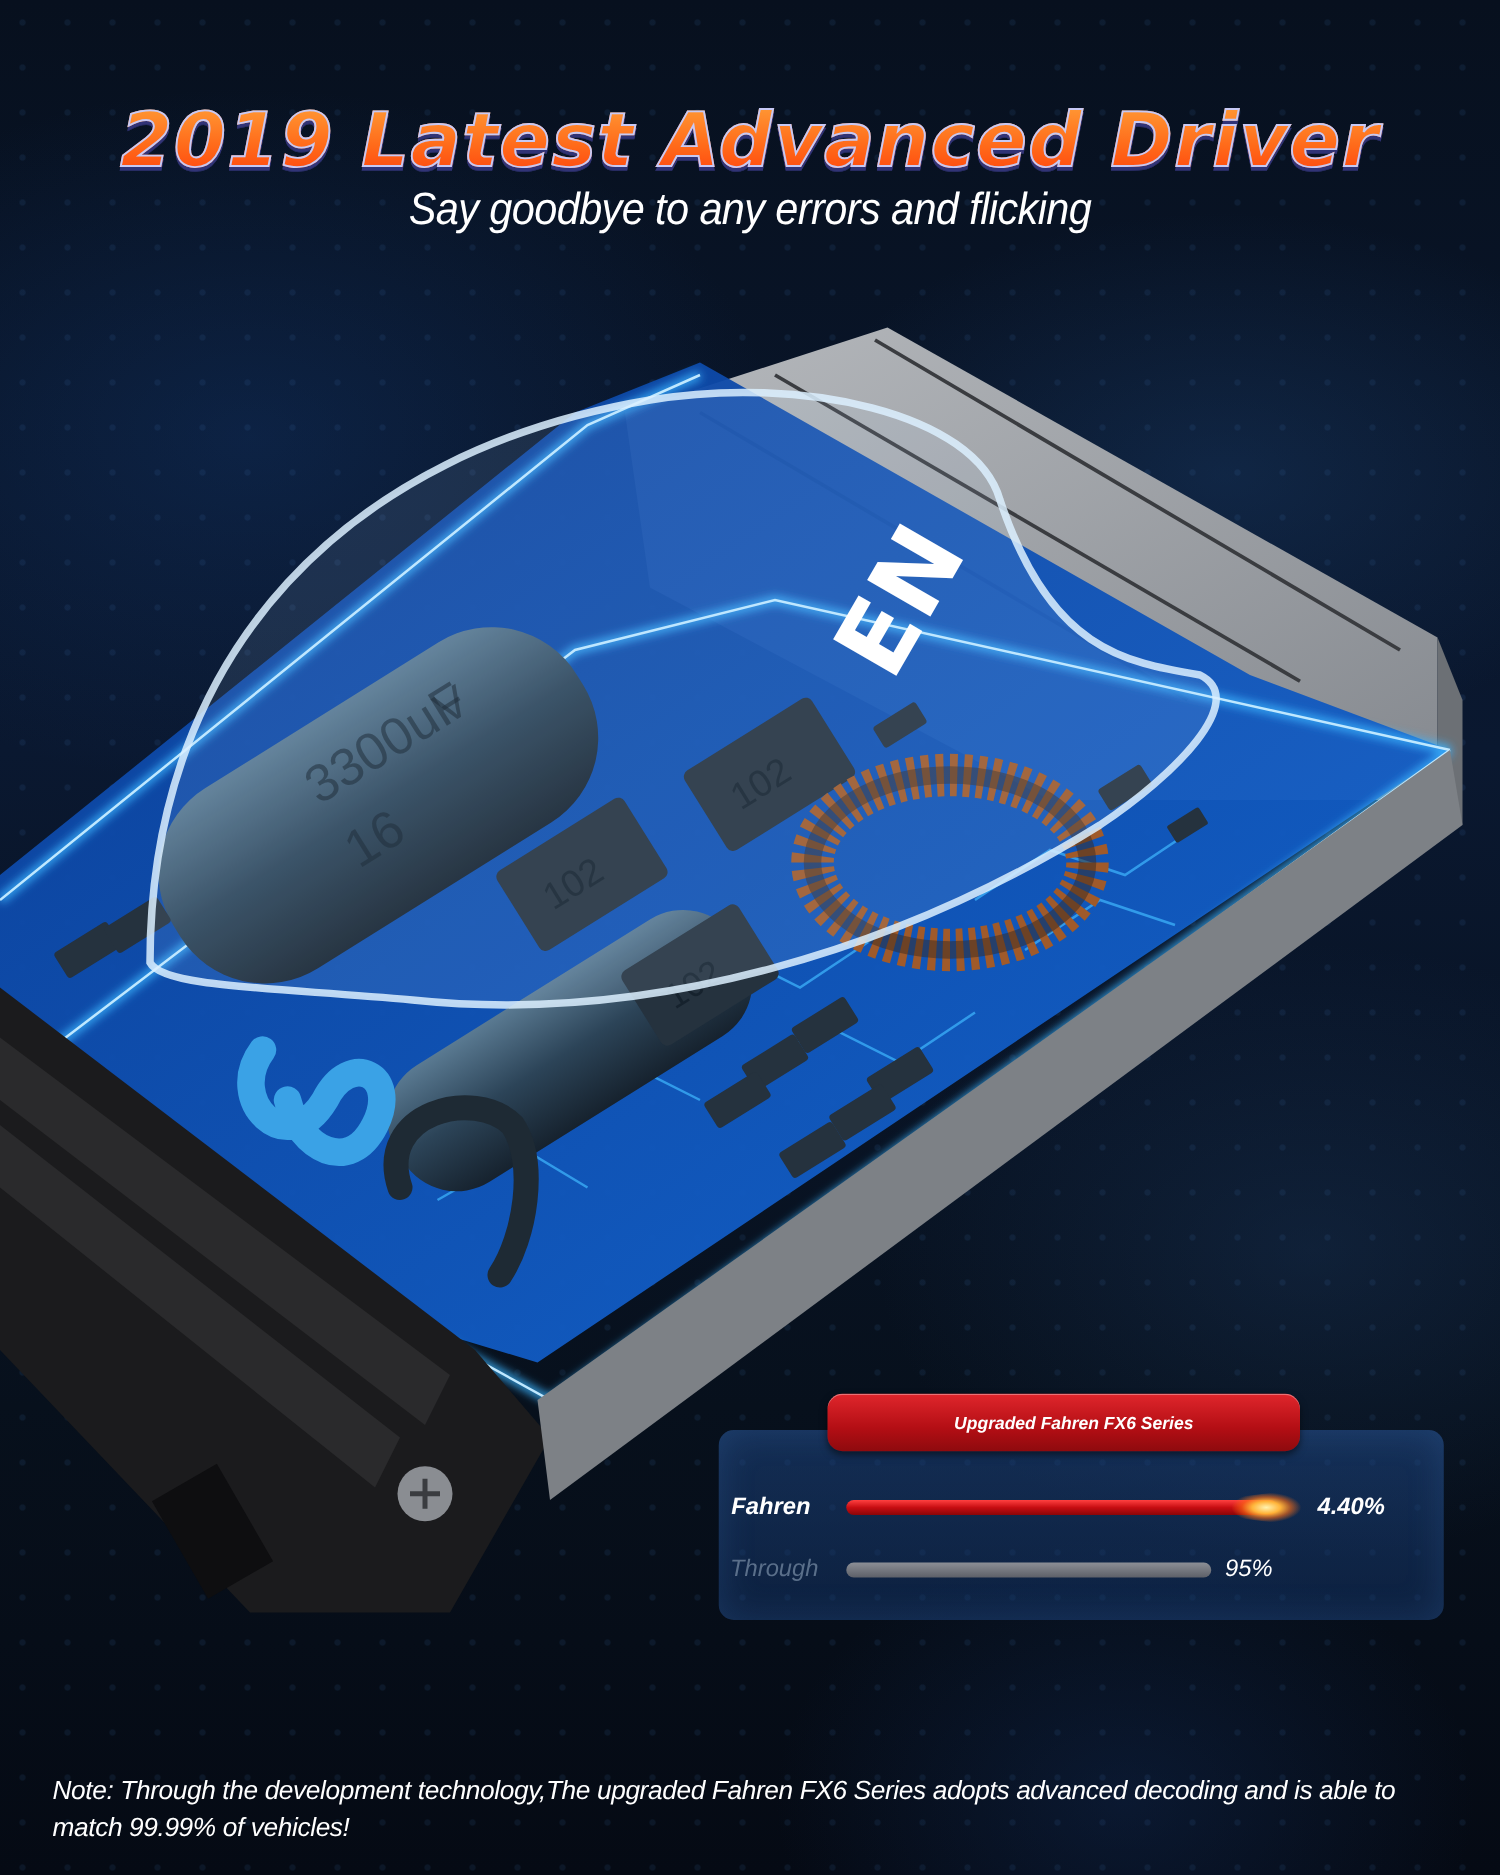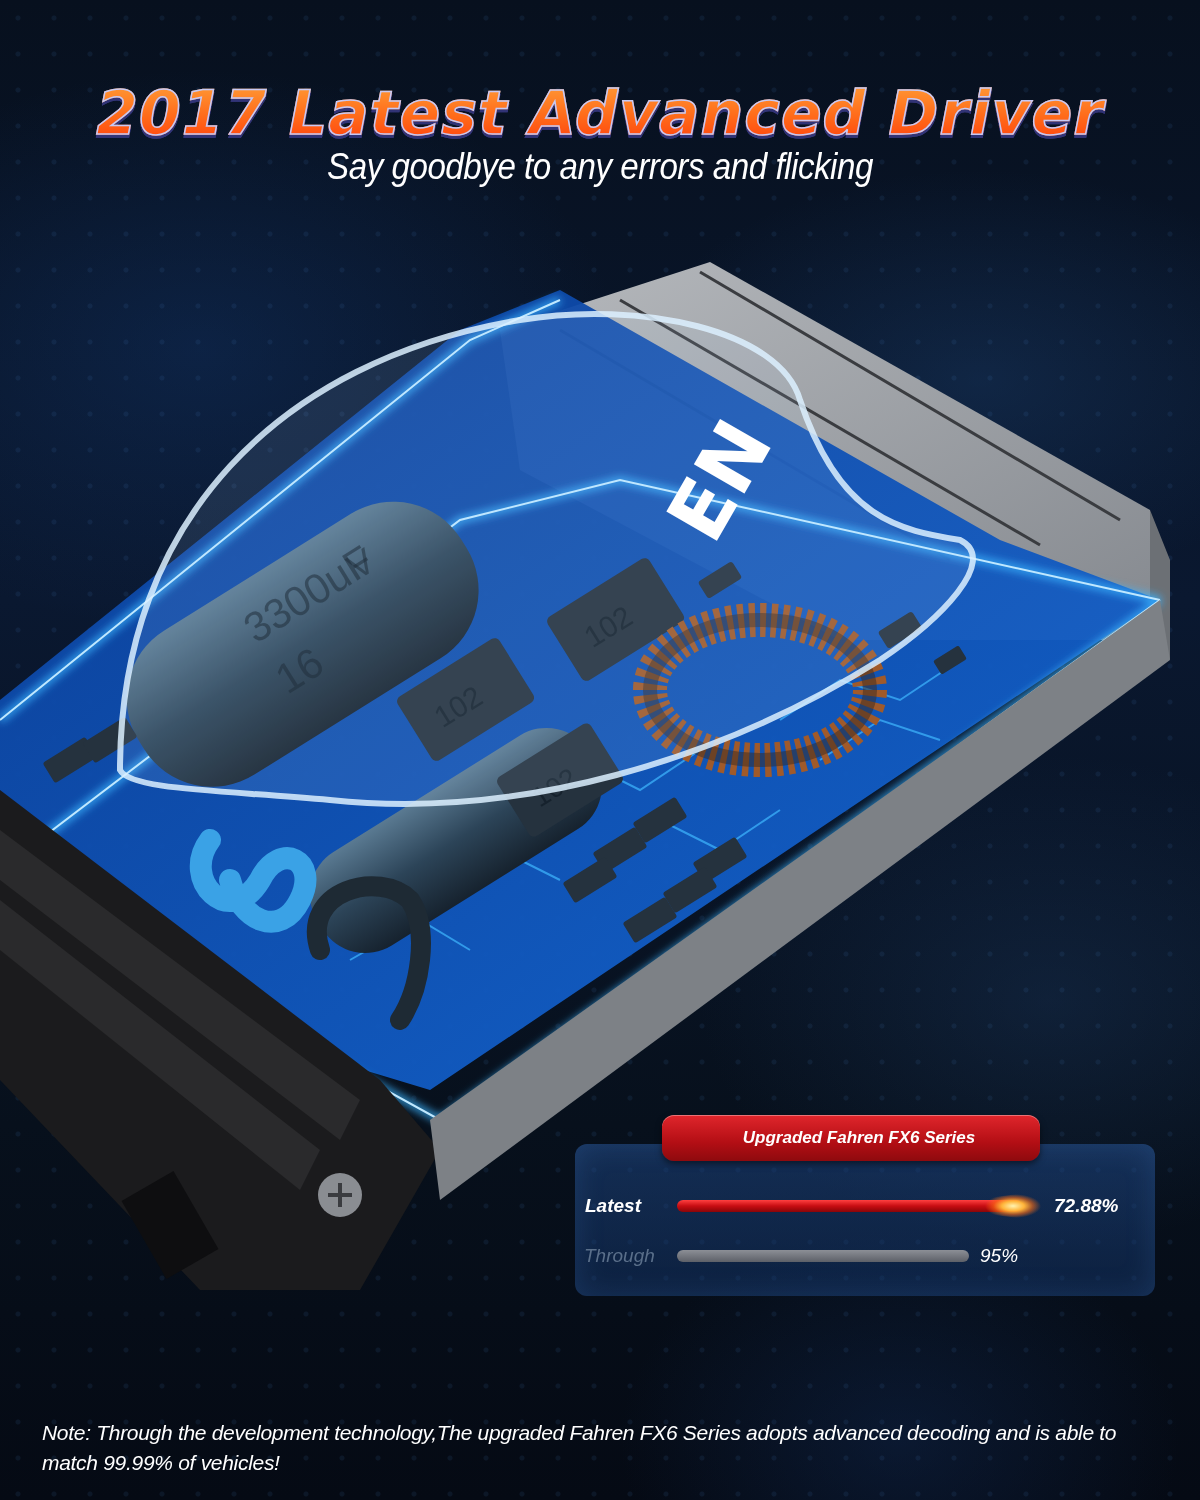--- a/index.html
+++ b/index.html
@@ -58,21 +58,21 @@
       background: linear-gradient(180deg, rgba(30,70,130,0.55), rgba(20,55,110,0.45));
       border-radius: 12px;
       box-shadow: inset 0 0 30px rgba(80,140,220,0.2);
     }
     .panel-badge {
       position: absolute; left: 662px; top: 1115px; width: 378px; height: 46px;
       background: linear-gradient(180deg, #e0262c 0%, #b30e14 60%, #8e0a0e 100%);
       border-radius: 12px;
       box-shadow: 0 3px 6px rgba(0,0,0,0.5), inset 0 1px 0 rgba(255,255,255,0.35);
       display: flex; align-items: center; justify-content: center;
-      font-weight: 700; font-style: italic; font-size: 17px; color: #ffffff;
+      font-weight: 700; font-style: italic; font-size: 14px; color: #ffffff;
       padding-left: 16px;
     }
     .row-label {
       position: absolute; font-style: italic; font-size: 19px;
     }
     .row-label.fahren { left: 585px; top: 1195px; color: #ffffff; font-weight: 700; }
     .row-label.others { left: 584px; top: 1245px; color: #5a6f8a; }
     .bar-track { position: absolute; height: 12px; border-radius: 6px; }
     .bar-fahren {
       left: 677px; top: 1200px; width: 345px; height: 12px;
@@ -224,28 +224,28 @@
     <path d="M328,1195 L352,1195 M340,1183 L340,1207" stroke="#3a3c40" stroke-width="4"></path>
   </g>
 
   <polygon points="430,1120 1160,600 1170,660 440,1200" fill="#7d8186"></polygon>
 
   <path d="M120,770 C120,520 280,360 520,320 C640,300 780,330 800,400 C840,520 900,530 960,540 C1000,560 940,620 880,660 C720,760 520,820 330,800 C220,790 130,790 120,770 Z" fill="rgba(200,230,255,0.10)" stroke="rgba(220,240,255,0.85)" stroke-width="6"></path>
 
   <text x="640" y="520" fill="#ffffff" font-size="80" font-weight="900" font-family="DejaVu Sans, sans-serif" transform="rotate(-60 700 470)">EN</text>
 </svg>
 
-<div class="title">2017 Latest Advanced Driver</div>
+<div class="title">2019 Latest Advanced Driver</div>
 <div class="subtitle">Say goodbye to any errors and flicking</div>
 
 <div class="panel"></div>
 <div class="panel-badge">Upgraded Fahren FX6 Series</div>
 
-<div class="row-label fahren">Latest</div>
+<div class="row-label fahren">Fahren</div>
 <div class="bar-track bar-fahren"></div>
 <div class="bar-flame"></div>
-<div class="row-value fahren">72.88%</div>
+<div class="row-value fahren">4.40%</div>
 
 <div class="row-label others">Through</div>
 <div class="bar-track bar-others"></div>
 <div class="row-value others">95%</div>
 
 <div class="note">Note: Through the development technology,The upgraded Fahren FX6 Series adopts advanced decoding and is able to match 99.99% of vehicles!</div>
 
 </body></html>

